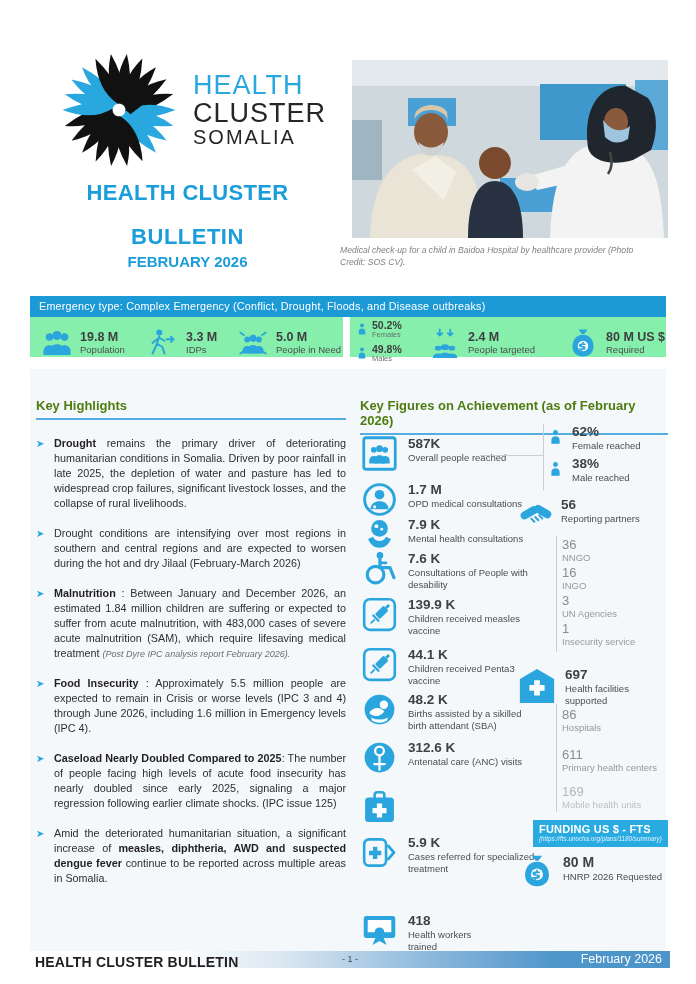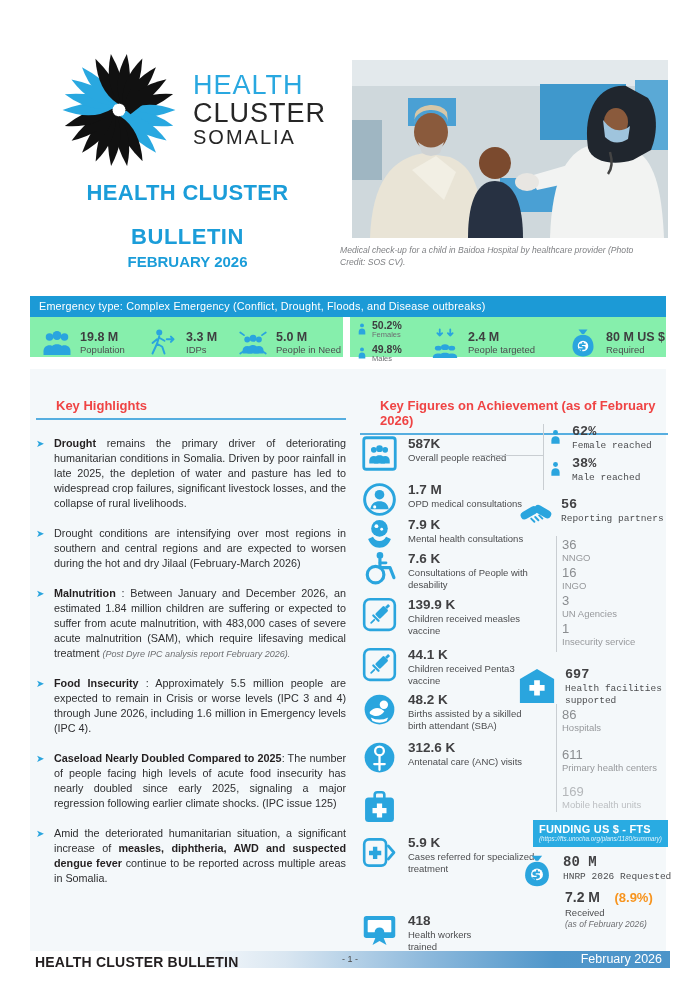--- a/index.html
+++ b/index.html
@@ -33,40 +33,40 @@
   .gender .grow{display:flex;gap:4px;height:24px;}
   .gender .sicon{width:12px;height:20px;}
   .gender .sval{font-size:10.5px;}
   .gender .slbl{font-size:7.5px;color:#6d6e71;}
 
   
   .bodybg{position:absolute;left:30px;top:369px;width:636px;height:582px;background:#f4f8fa;}
 
   
   .kh{position:absolute;left:36px;top:398px;width:310px;}
-  .kh-head,.kf-head{color:#ef4444;font-size:13px;font-weight:700;margin-left:20px;}
+  .kh-head,.kf-head{color:#4d7c0f;font-size:13px;font-weight:700;}
   .kh-rule,.kf-rule{height:2px;background:#56aee0;margin-top:5px;margin-bottom:16px;}
   .kh-bullet{position:relative;padding-left:18px;margin-bottom:14px;font-size:10.8px;line-height:15px;
     text-align:justify;color:#2e2e30;}
   .kh-bullet .marker{position:absolute;left:0;top:0;color:#2aa5de;font-size:10px;}
   .kh-bullet b{color:#231f20;}
   .kh-bullet .note{font-style:italic;font-size:9px;color:#6d6e71;}
 
   
   .kf{position:absolute;left:360px;top:398px;width:308px;height:553px;}
   .kf-head{font-size:13px;}
   .aitem{position:absolute;left:2px;display:flex;gap:11px;width:180px;}
   .aicon{width:35px;height:35px;flex:none;color:#2aa5de;}
   .atext{width:132px;}
   .aval{font-size:13.5px;font-weight:700;color:#414143;}
   .albl{font-size:9.5px;color:#4c4d4f;line-height:1.3;margin-top:1px;}
   .ritem{position:absolute;display:flex;gap:9px;}
   .ricon{width:32px;height:32px;flex:none;color:#2aa5de;}
   .ricon.small{width:15px;height:26px;}
-  .rtext{width:110px;font-family:Liberation Mono, monospace;}
+  .rtext{width:110px;}
   .rbreak{position:absolute;left:202px;width:110px;}
   .rbval{font-size:13px;color:#8a8d90;}
   .rblbl{font-size:9.5px;color:#97999c;line-height:1.25;}
   .lighter .rbval{color:#b4b7ba;}
   .lighter .rblbl{color:#bcbfc2;}
   .cline{position:absolute;background:#c9ced2;}
   .fts{position:absolute;left:173px;top:422px;width:135px;height:27px;background:#29abe2;color:#fff;
     padding:3px 6px;box-sizing:border-box;}
   .fts-t{font-size:11px;font-weight:700;letter-spacing:.2px;}
   .fts-s{font-size:6.3px;font-style:italic;opacity:.85;}
@@ -560,28 +560,20 @@
     <div class="ritem" style="left:160px;top:456px">
       <svg class="ricon" style="width:34px;height:34px" viewBox="0 0 40 40">
           <use href="#sym-moneybag" fill="currentColor"></use>
         </svg>
       <div class="rtext" style="width:125px">
           <div class="aval" style="font-size:14px">80 M</div>
         <div class="albl">HNRP 2026 Requested</div>
         </div>
     </div>
 
-    <div class="rbreak" style="left:205px;top:490px;width:130px">
-      <div>
-        <span class="aval" style="font-size:14px">7.2 M</span>
-        <span class="aval recv-pct" style="font-size:13px">(8.9%)</span>
-      </div>
-      <div class="albl">Received</div>
-      <div class="recv-note">(as of February 2026)</div>
-    </div>
   </div>
 
   <div class="footer">
     <span class="f-left">HEALTH CLUSTER BULLETIN</span>
     <span class="f-page">- 1 -</span>
     <span class="f-right">February 2026</span>
   </div>
 
 </div>
 

